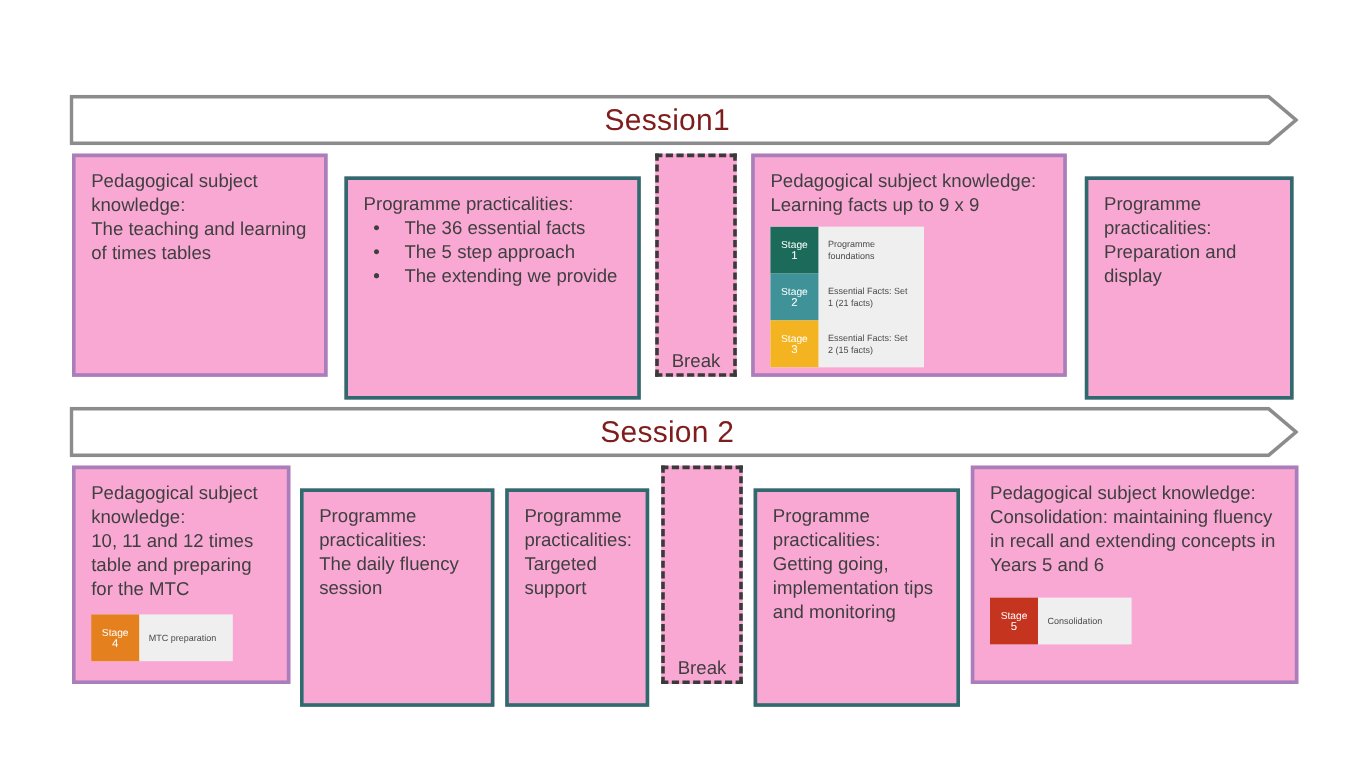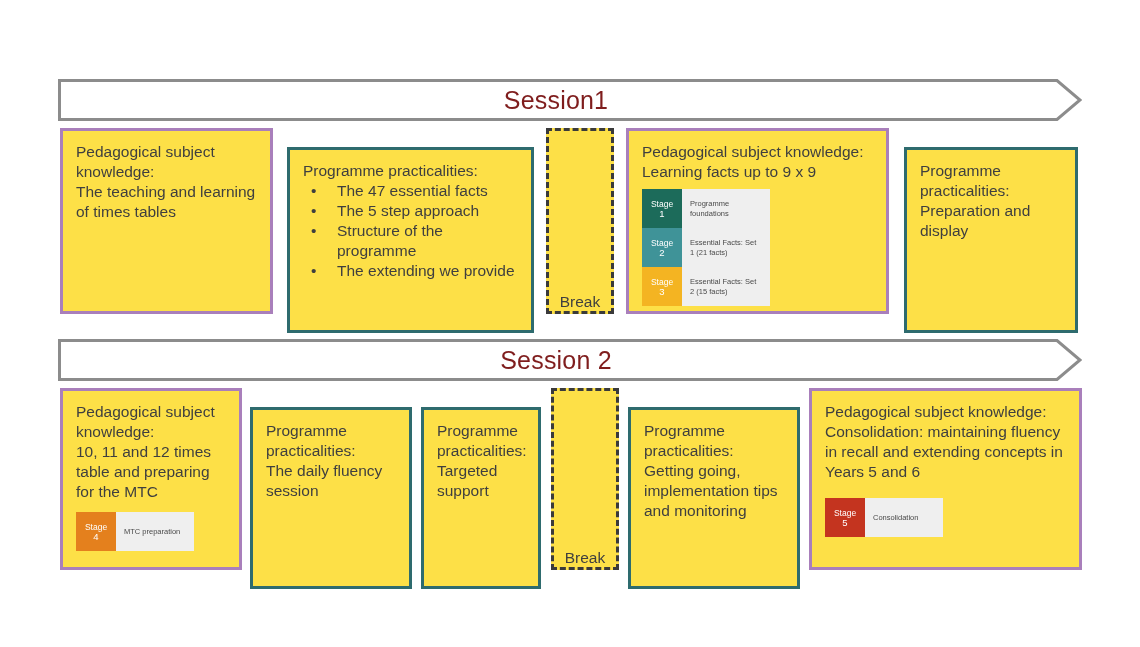--- a/index.html
+++ b/index.html
@@ -49,21 +49,21 @@
     color: #7f1d1d;
     letter-spacing: 0.2px;
     padding-right: 28px;
     box-sizing: border-box;
   }
 
   
   .card {
     position: absolute;
     box-sizing: border-box;
-    background: #fde047;
+    background: #f9a8d4;
     border: 3px solid #a97fbb;
     padding: 11px 11px 8px 13px;
     overflow: hidden;
   }
   .card.purple { border-color: #a97fbb; }
   .card.teal   { border-color: #2e6b6e; margin-top: 19px; }
   .card.dashed {
     border: 3px dashed #3a3a3a;
     display: flex;
     align-items: flex-end;
@@ -155,24 +155,23 @@
   <div class="card purple" style="left:60px; top:128px; width:213px; height:186px;">
     <div class="card-title">Pedagogical subject
 knowledge:
 The teaching and learning
 of times tables</div>
   </div>
 
   <div class="card teal" style="left:287px; top:128px; width:247px; height:186px;">
     <div class="card-title">Programme practicalities:</div>
     <ul class="bullets">
-      <li><span class="dot">•</span><span>The 47 essential facts</span></li>
+      <li><span class="dot">•</span><span>The 36 essential facts</span></li>
       <li><span class="dot">•</span><span>The 5 step approach</span></li>
-      <li><span class="dot">•</span><span>Structure of the
-programme</span></li>
+      <li><span class="dot">•</span></li>
       <li><span class="dot">•</span><span>The extending we provide</span></li>
     </ul>
   </div>
 
   <div class="card dashed" style="left:546px; top:128px; width:68px; height:186px;">
     <div class="break-label">Break</div>
   </div>
 
   <div class="card purple" style="left:626px; top:128px; width:263px; height:186px;">
     <div class="card-title">Pedagogical subject knowledge:

